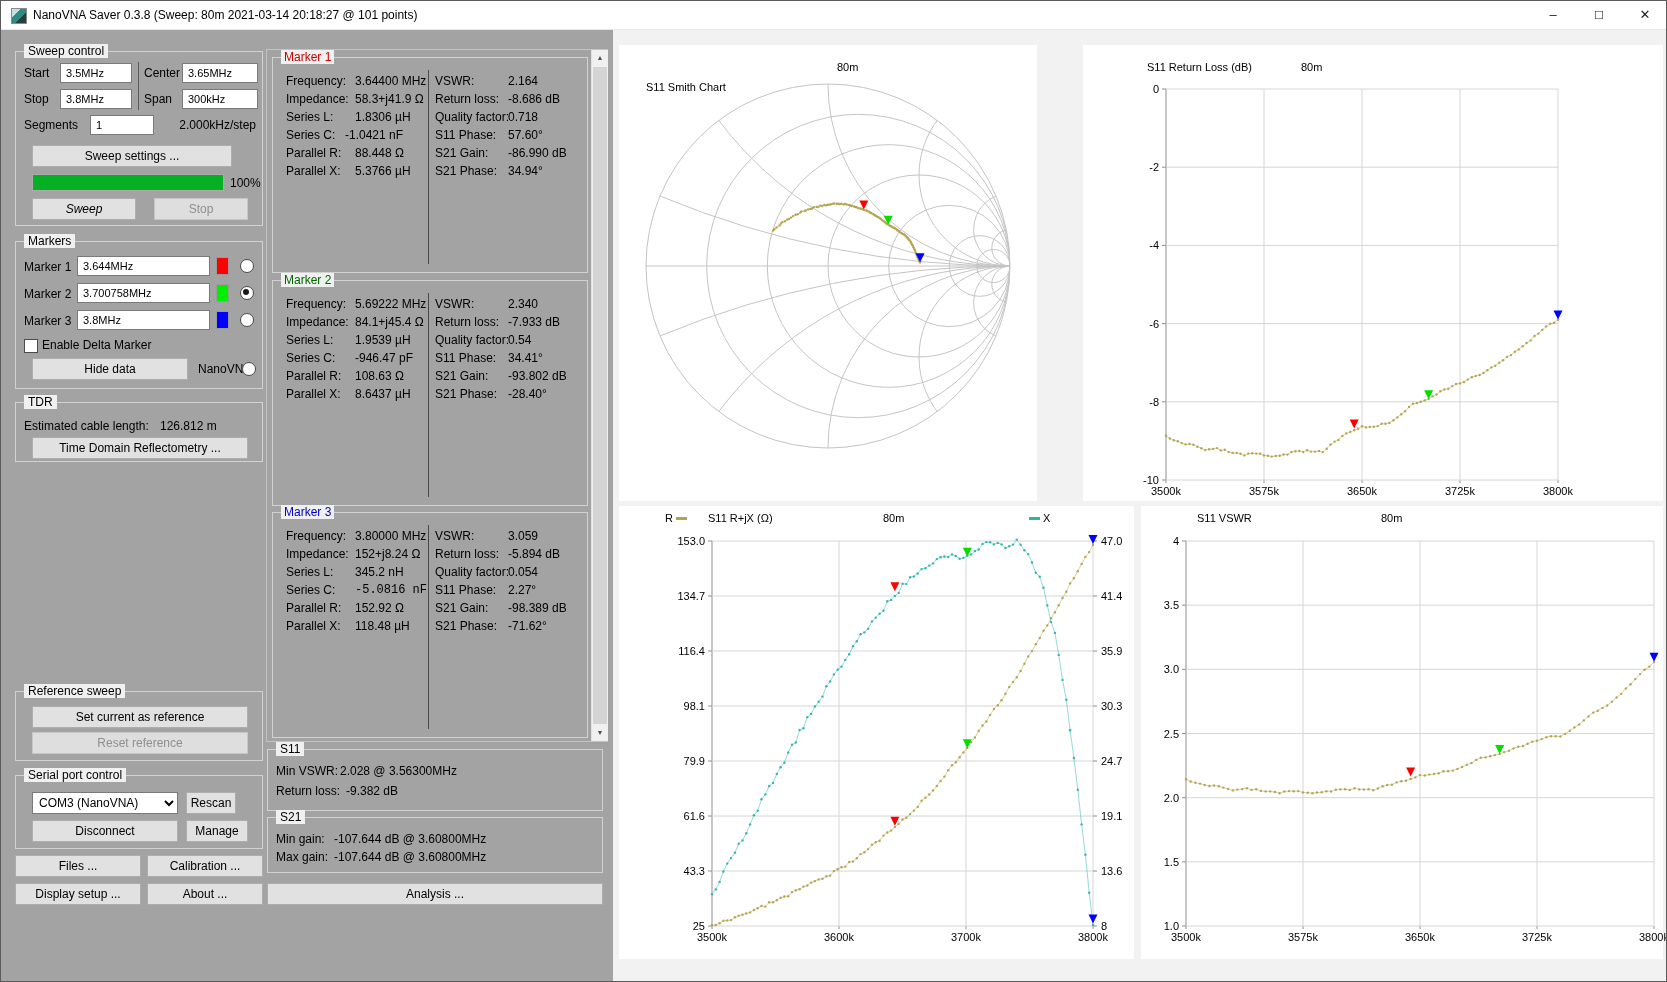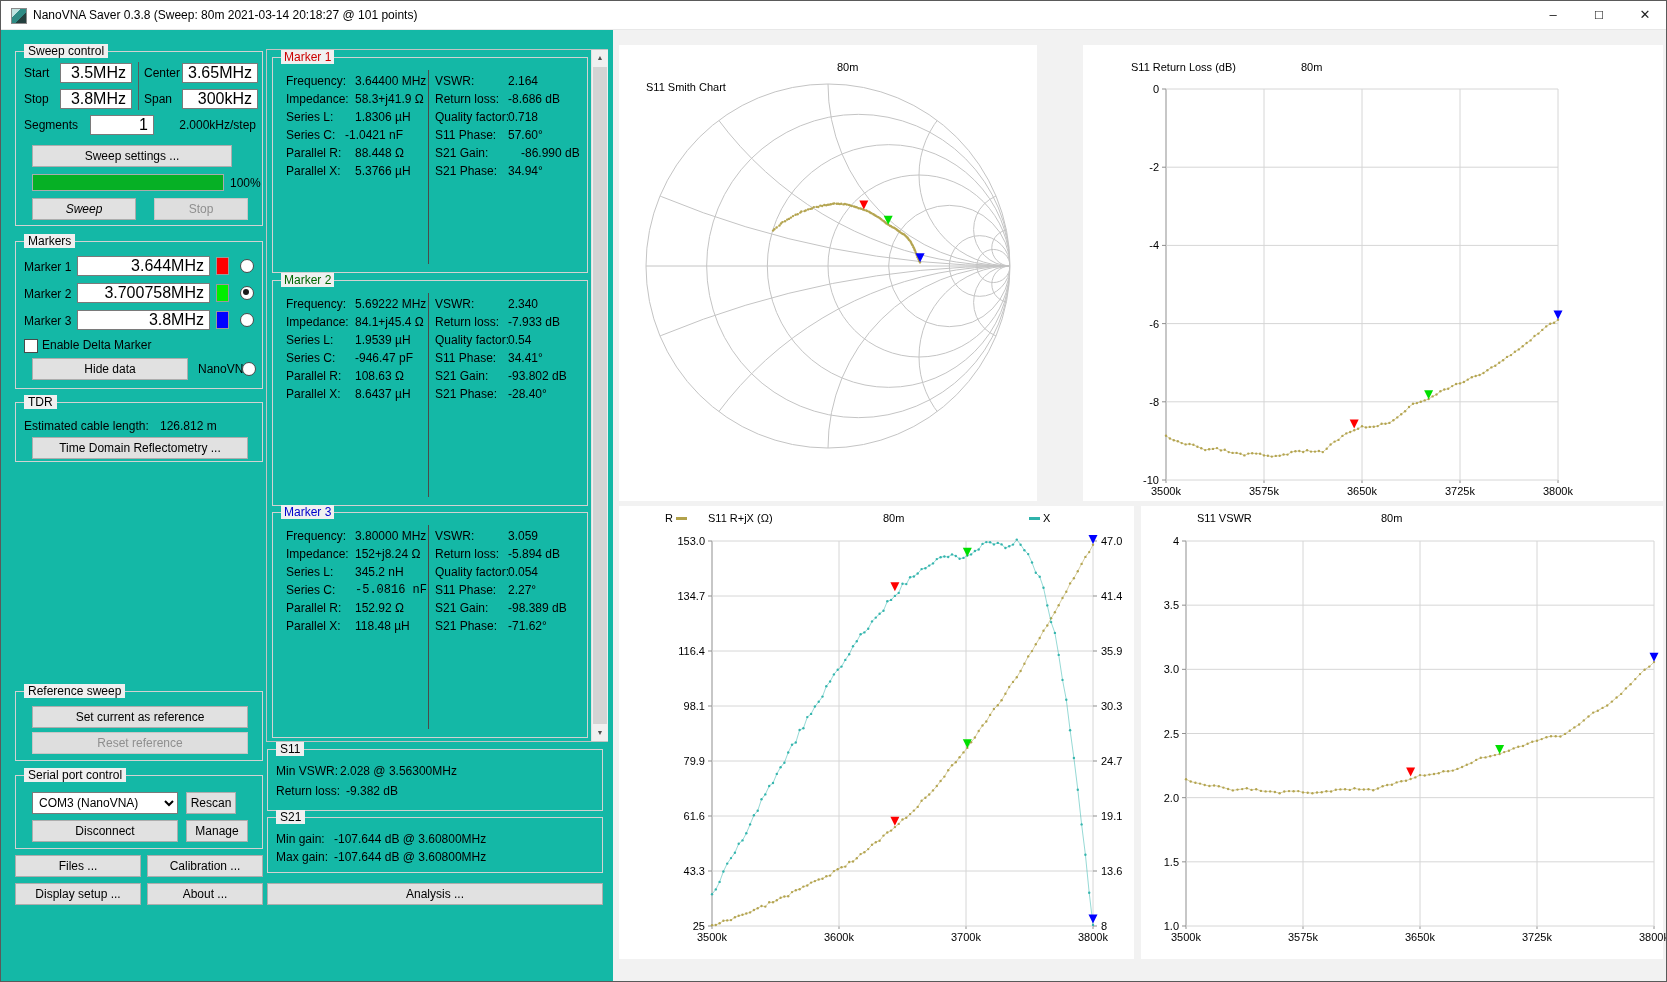--- a/index.html
+++ b/index.html
@@ -1,31 +1,31 @@
 <!DOCTYPE html>
 <html><head>
 <meta charset="utf-8">
 <style>
   html,body{margin:0;padding:0;background:#ffffff;}
-  .window{position:relative;width:1667px;height:982px;background:#14b8a6;
+  .window{position:relative;width:1667px;height:982px;background:#a3a3a3;
     font-family:"Liberation Sans",sans-serif;font-size:12px;color:#000;
     border:1px solid #5a5a5a;box-sizing:border-box;overflow:hidden;}
   .titlebar{position:absolute;left:0;top:0;width:100%;height:28px;background:#ffffff;border-bottom:1px solid #e8e8e8;}
   .app-icon{position:absolute;left:10px;top:7px;width:14px;height:14px;border:1px solid #8a8a8a;
     background:linear-gradient(135deg,#bfe3e0 0 30%,#2e8b84 30% 62%,#23403e 62% 100%);}
   .win-title{position:absolute;left:32px;top:0;line-height:28px;font-size:12px;white-space:nowrap;}
   .t-btn{position:absolute;top:0;width:46px;height:28px;text-align:center;line-height:28px;font-size:13px;color:#222;}
   .groupbox{position:absolute;border:1px solid #d2d2d2;box-sizing:border-box;}
   .gb-legend{position:absolute;top:-8px;left:8px;background:#f0f0f0;padding:0 4px;white-space:nowrap;}
   .lbl{position:absolute;white-space:nowrap;}
   .btn{position:absolute;background:#e1e1e1;border:1px solid #adadad;box-sizing:border-box;
     text-align:center;line-height:20px;font-size:12px;white-space:nowrap;}
   .btn.disabled{color:#8f8f8f;background:#dedede;border-color:#c6c6c6;}
   input.field{position:absolute;border:1px solid #7a7a7a;background:#fff;box-sizing:border-box;
-    font-family:"Liberation Sans",sans-serif;font-size:16px;text-align:right;padding:0 5px;}
+    font-family:"Liberation Sans",sans-serif;font-size:11px;padding:0 5px;}
   select.field{position:absolute;border:1px solid #7a7a7a;background:#fff;box-sizing:border-box;
     font-family:"Liberation Sans",sans-serif;font-size:12px;padding:0 2px;}
   .vline{position:absolute;width:1px;background:#5a5a5a;}
   .radio{position:absolute;width:12px;height:12px;border:1px solid #4a4a4a;border-radius:50%;background:#fff;}
   .radio.sel::after{content:"";position:absolute;left:2px;top:2px;width:6px;height:6px;border-radius:50%;background:#1a1a1a;}
   .checkbox{position:absolute;width:12px;height:12px;border:1px solid #4a4a4a;background:#fff;}
   .swatch{position:absolute;width:13px;height:18px;border:1px solid #9a9a9a;box-sizing:border-box;}
   .progress{position:absolute;border:1px solid #ababab;background:#e6e6e6;box-sizing:border-box;}
   .progress-fill{height:100%;background:#06b025;}
   .scrollarea{position:absolute;border:1px solid #c3c3c3;box-sizing:border-box;}
@@ -147,21 +147,21 @@
           <span class="cell" style="left: 82px; top: 106px;">5.3766 µH</span>
           <span class="cell" style="left: 162px; top: 16px;">VSWR:</span>
           <span class="cell" style="left: 235px; top: 16px;">2.164</span>
           <span class="cell" style="left: 162px; top: 34px;">Return loss:</span>
           <span class="cell" style="left: 235px; top: 34px;">-8.686 dB</span>
           <span class="cell" style="left: 162px; top: 52px;">Quality factor:</span>
           <span class="cell" style="left: 235px; top: 52px;">0.718</span>
           <span class="cell" style="left: 162px; top: 70px;">S11 Phase:</span>
           <span class="cell" style="left: 235px; top: 70px;">57.60°</span>
           <span class="cell" style="left: 162px; top: 88px;">S21 Gain:</span>
-          <span class="cell" style="left: 235px; top: 88px; margin-left: 13px;">-86.990 dB</span>
+          <span class="cell" style="left: 235px; top: 88px;">-86.990 dB</span>
           <span class="cell" style="left: 162px; top: 106px;">S21 Phase:</span>
           <span class="cell" style="left: 235px; top: 106px;">34.94°</span>
         </div>
       <div class="vline" style="left:155px;top:12px;bottom:8px;background:#4a4a4a;"></div>
     </div>
     <div class="mgroup" style="left:5px;top:230px;width:316px;height:226px;">
       <span class="mg-title" style="color: rgb(0, 102, 0);">Marker 2</span>
       <div class="mg-body">
           <span class="cell" style="left: 13px; top: 16px;">Frequency:</span>
           <span class="cell" style="left: 82px; top: 16px;">5.69222 MHz</span>
@@ -382,21 +382,21 @@
             <circle cx="300.1" cy="215.8" r="1.2"></circle>
             <circle cx="301.0" cy="217.4" r="1.2"></circle>
           </g>
           <path d="M240.3 155.4L249.3 155.4L244.8 164.4Z" fill="#ff0000"></path>
           <path d="M264.7 170.8L273.7 170.8L269.2 179.8Z" fill="#00df00"></path>
           <path d="M296.6 208.3L305.6 208.3L301.1 217.3Z" fill="#0000ff"></path>
         </svg>
     </div>
 
     <div class="chart-card" style="left:470px;top:15px;width:580px;height:456px;">
-      <span class="c-title" style="left:48px;top:16px;">S11 Return Loss (dB)</span>
+      <span class="c-title" style="left:64px;top:16px;">S11 Return Loss (dB)</span>
       <span class="c-band" style="left:218px;top:16px;">80m</span>
       <svg width="580" height="456">
           <g>
             <line x1="83" y1="44" x2="83" y2="435" stroke="#8f8f8f"></line>
             <line x1="83" y1="435" x2="83" y2="438" stroke="#8f8f8f"></line>
             <text x="83" y="450" text-anchor="middle">3500k</text>
             <line x1="181" y1="44" x2="181" y2="435" stroke="#d6d6d6"></line>
             <line x1="181" y1="435" x2="181" y2="438" stroke="#8f8f8f"></line>
             <text x="181" y="450" text-anchor="middle">3575k</text>
             <line x1="279" y1="44" x2="279" y2="435" stroke="#d6d6d6"></line>

